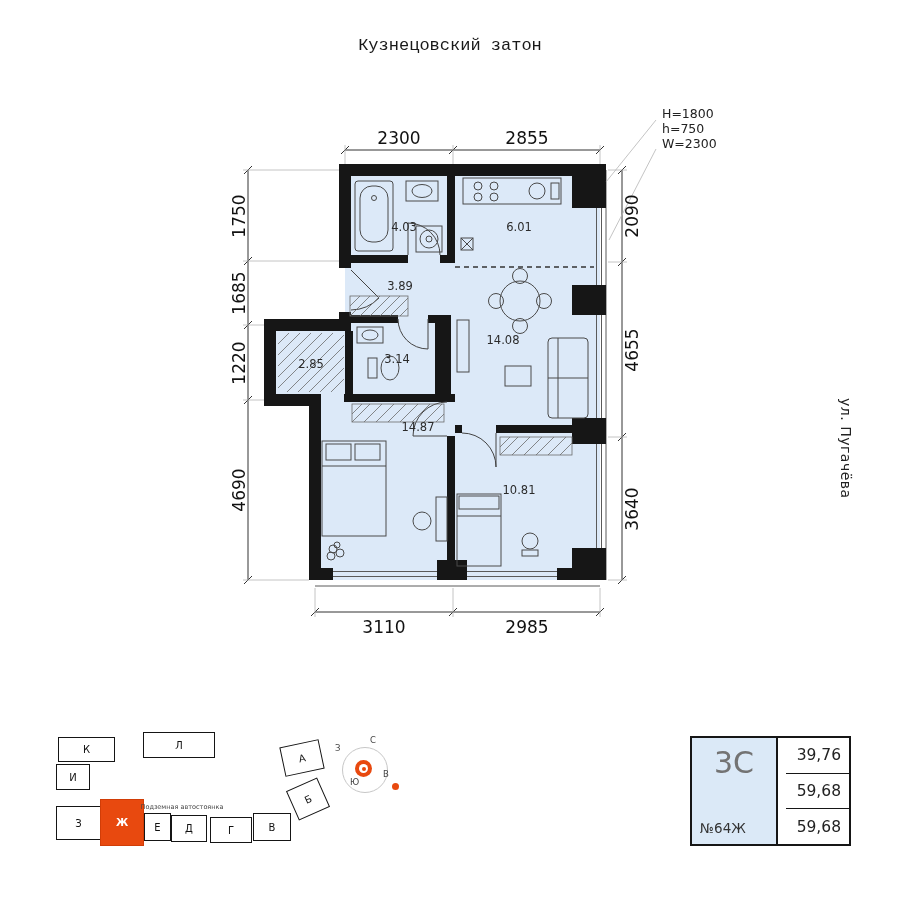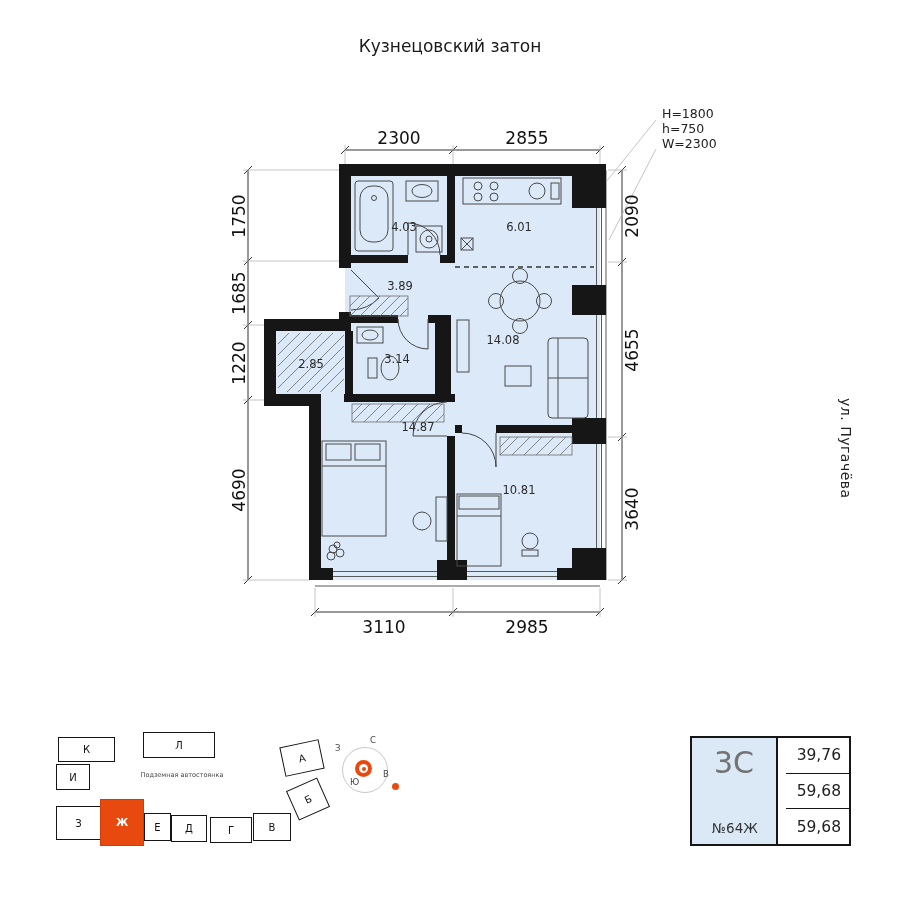--- a/index.html
+++ b/index.html
@@ -1,49 +1,49 @@
 <!DOCTYPE html>
 <html><head>
 <meta charset="utf-8">
 <style>
   html,body{margin:0;padding:0;background:#ffffff;}
   .page{position:relative;width:900px;height:900px;background:#fff;overflow:hidden;
         font-family:"DejaVu Sans","Liberation Sans",sans-serif;color:#111;}
   .title{position:absolute;top:36px;left:0;width:900px;text-align:center;
-         font-size:17px;color:#1a1a1a;}
+         font-size:17px;color:#1a1a1a;font-family:Liberation Mono, monospace;}
   .street{position:absolute;left:838px;top:398px;writing-mode:vertical-rl;
           font-size:14px;color:#222;letter-spacing:.5px;}
   svg.plan{position:absolute;left:0;top:0;}
   
   .blk{position:absolute;background:#fff;border:1.5px solid #151515;
        display:flex;align-items:center;justify-content:center;
        font-size:10px;color:#111;box-sizing:border-box;}
   .blk.hl{background:#e8490f;border-color:#d13d07;color:#fff;font-weight:bold;}
   .site-label{position:absolute;font-size:6.5px;line-height:1.35;color:#444;
-              text-align:center;width:92px;}
+              text-align:center;width:92px;margin-top:32px;}
   
   .compass{position:absolute;left:330px;top:731px;width:76px;height:76px;}
   .compass .ring{position:absolute;left:12px;top:16px;width:44px;height:44px;
                  border:1px solid #c7c7c7;border-radius:50%;}
   .compass .pt{position:absolute;font-size:8.5px;color:#444;}
   .compass .bull{position:absolute;left:25px;top:29px;width:17px;height:17px;
                  border-radius:50%;background:#e8490f;display:flex;
                  align-items:center;justify-content:center;}
   .compass .bull-in{width:9px;height:9px;border-radius:50%;background:#fff;
                     display:flex;align-items:center;justify-content:center;}
   .compass .bull-core{width:4px;height:4px;border-radius:50%;background:#e8490f;}
   .compass .sat{position:absolute;left:62px;top:52px;width:7px;height:7px;
                 border-radius:50%;background:#e8490f;}
   
   .card{position:absolute;left:690px;top:736px;width:161px;height:110px;
         border:2px solid #161616;display:flex;box-sizing:border-box;background:#fff;}
   .card-left{width:86px;background:#dbe9f7;border-right:2px solid #161616;
              position:relative;box-sizing:border-box;}
   .card-type{text-align:center;margin-top:7px;font-size:30px;color:#737373;}
-  .card-num{position:absolute;left:20px;bottom:8px;font-size:13.5px;color:#333;}
+  .card-num{position:absolute;left:8px;bottom:8px;font-size:13.5px;color:#333;}
   .card-right{flex:1;display:flex;flex-direction:column;}
   .val-row{flex:1;display:flex;align-items:center;justify-content:flex-end;
            padding-right:8px;font-size:15.5px;color:#222;
            border-bottom:1.5px solid #161616;margin-left:8px;}
   .val-row:last-child{border-bottom:none;}
 </style>
 </head>
 <body>
 
 <div class="page">

